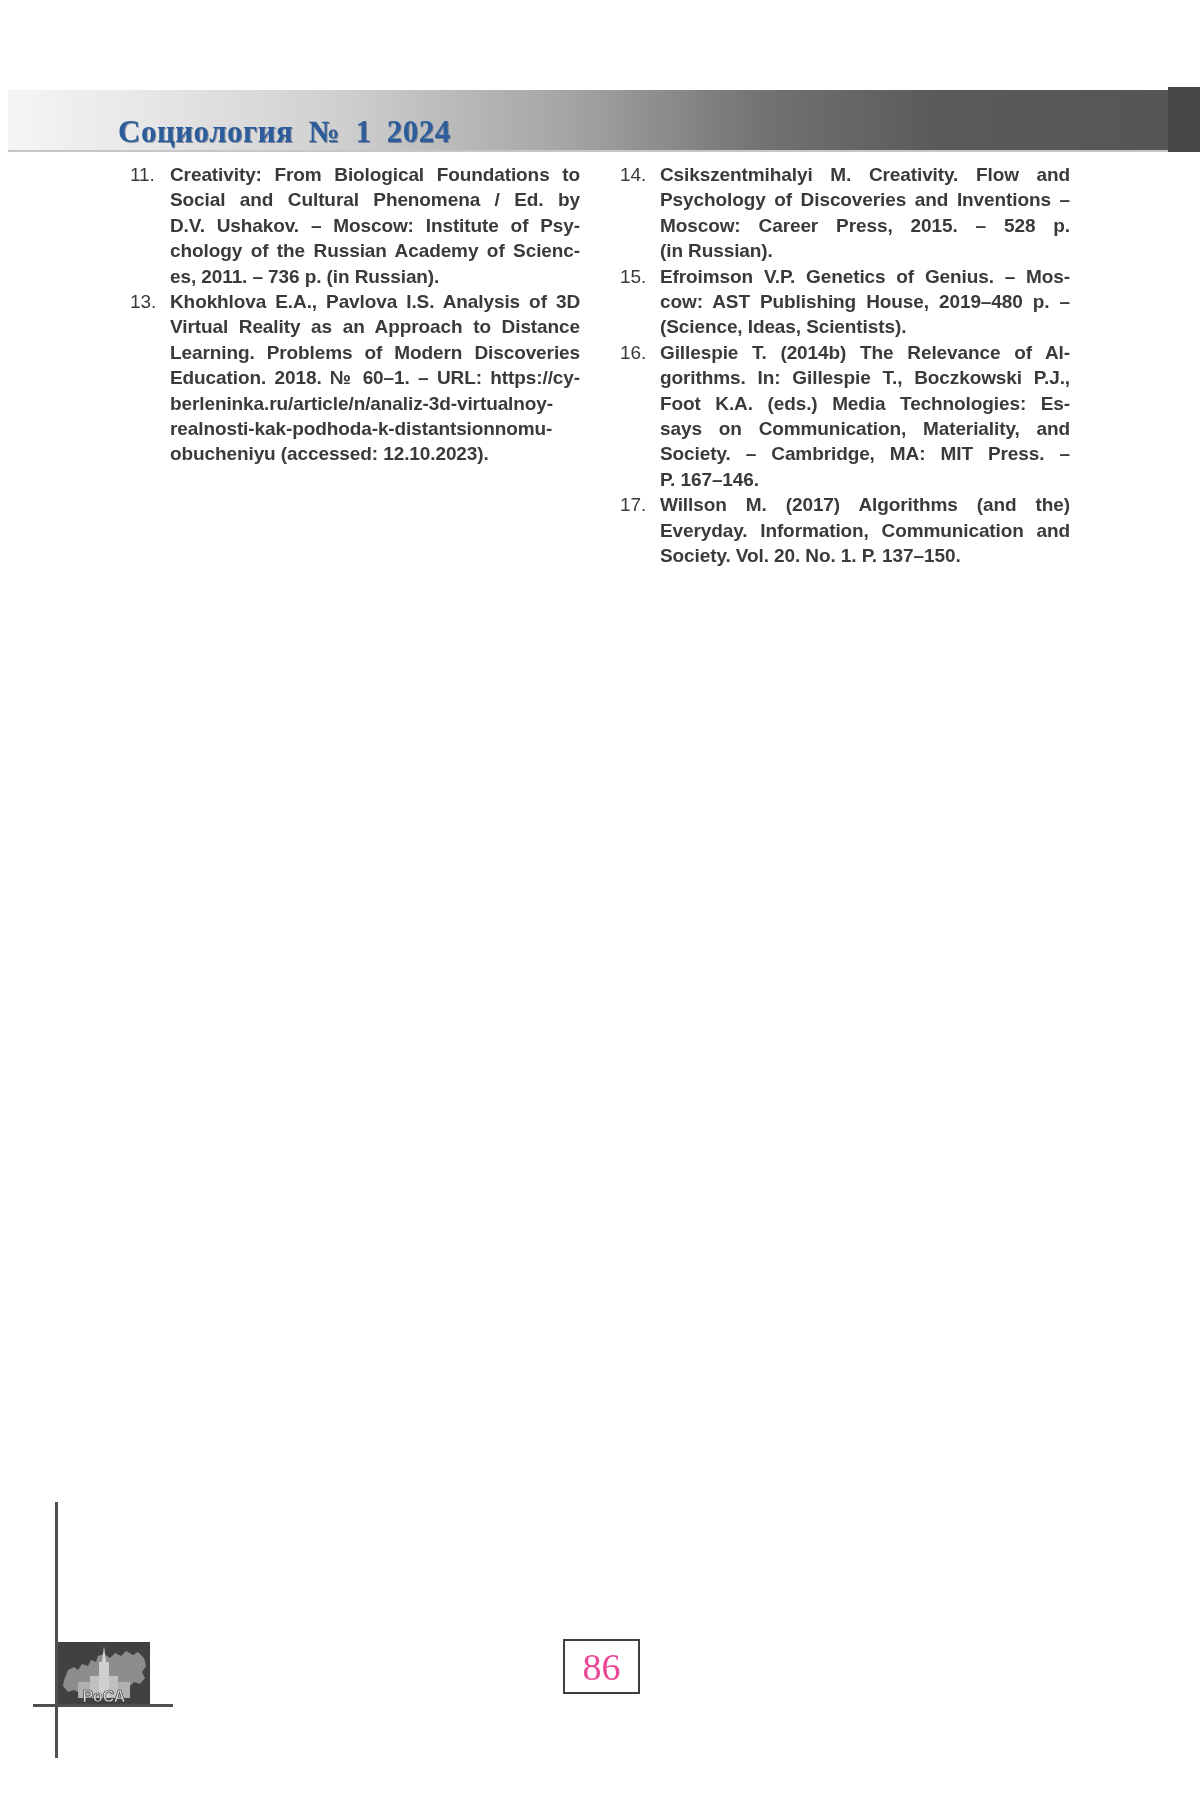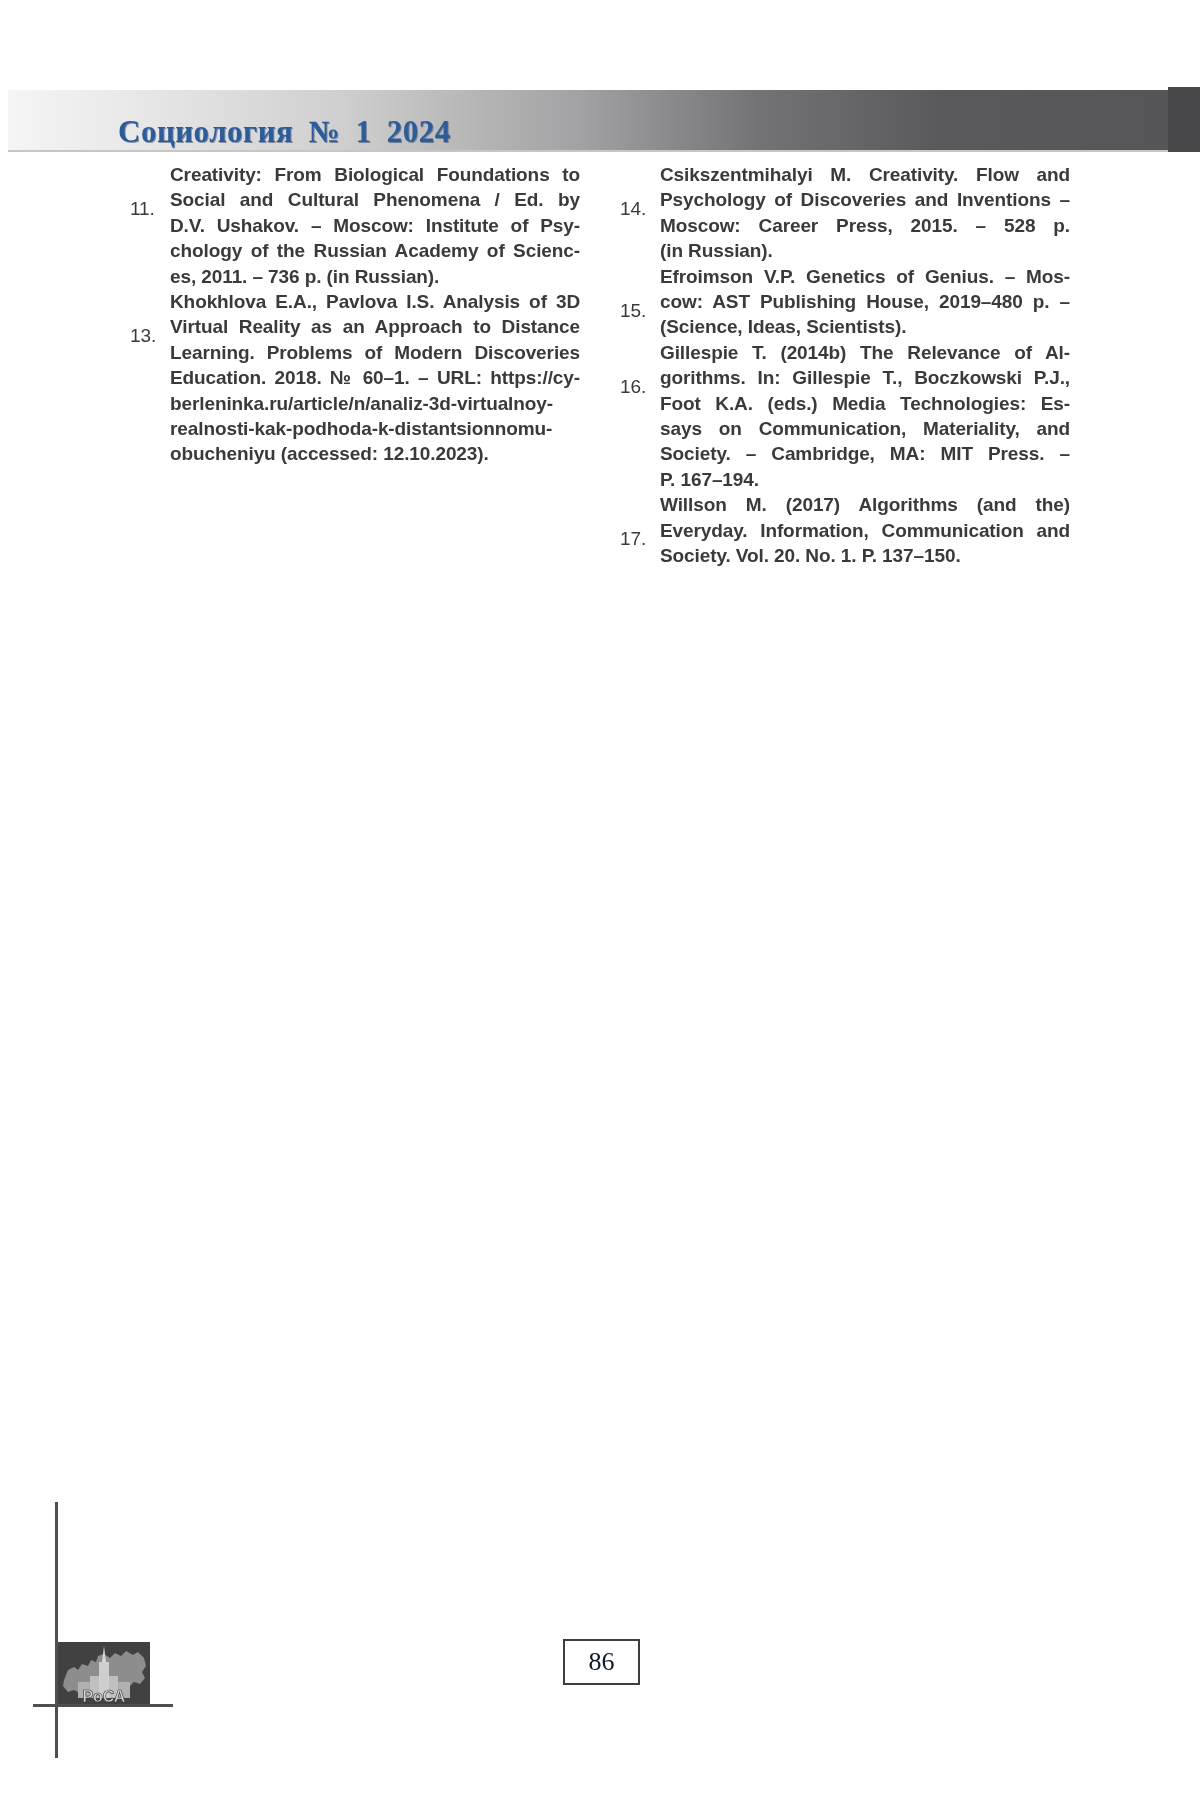--- a/index.html
+++ b/index.html
@@ -32,31 +32,31 @@
   }
 
   
   .refs {
     position:absolute; left:130px; top:162px; width:940px;
     display:flex; justify-content:space-between;
     color:#3a3a3a; font-size:19px; line-height:25.4px; letter-spacing:-0.1px;
   }
   .col { width:450px; }
   .ref { display:flex; }
-  .num { width:40px; flex:none;margin-top:34px; }
+  .num { width:40px; flex:none; }
   .ref-body { flex:1; min-width:0; }
   .ln { white-space:normal;font-weight:bold; }
   .ln.j { text-align:justify; text-align-last:justify; }
 
   
   .pagebox {
-    position:absolute; left:563px; top:1639px; width:77px; height:46px;
+    position:absolute; left:563px; top:1639px; width:77px; height:55px;
     box-sizing:border-box; border:2px solid #3e3e3e;
     display:flex; align-items:center; justify-content:center;
-    font-family:"Liberation Serif", serif; font-size:26px; color:#0f172a;
+    font-family:"Liberation Serif", serif; font-size:38px; color:#ec4899;
   }
   .vline { position:absolute; left:55px; top:1502px; width:3px; height:256px; background:#4f4f4f; z-index:1; }
   .hline { position:absolute; left:33px; top:1704px; width:140px; height:3px; background:#4f4f4f; z-index:3; }
   .logo  { position:absolute; left:58px;  top:1642px; width:92px;  height:65px; z-index:2; }
 </style>
 </head>
 <body>
 
 <div class="page">
 
@@ -118,21 +118,21 @@
       </div>
 
       <div class="ref">
         <div class="num">16.</div>
         <div class="ref-body">
           <div class="ln j">Gillespie T. (2014b) The Relevance of Al-</div>
           <div class="ln j">gorithms. In: Gillespie T., Boczkowski P.J.,</div>
           <div class="ln j">Foot K.A. (eds.) Media Technologies: Es-</div>
           <div class="ln j">says on Communication, Materiality, and</div>
           <div class="ln j">Society. – Cambridge, MA: MIT Press. –</div>
-          <div class="ln">P. 167–194.</div>
+          <div class="ln">P. 167–146.</div>
         </div>
       </div>
 
       <div class="ref">
         <div class="num">17.</div>
         <div class="ref-body">
           <div class="ln j">Willson M. (2017) Algorithms (and the)</div>
           <div class="ln j">Everyday. Information, Communication and</div>
           <div class="ln">Society. Vol. 20. No. 1. P. 137–150.</div>
         </div>

